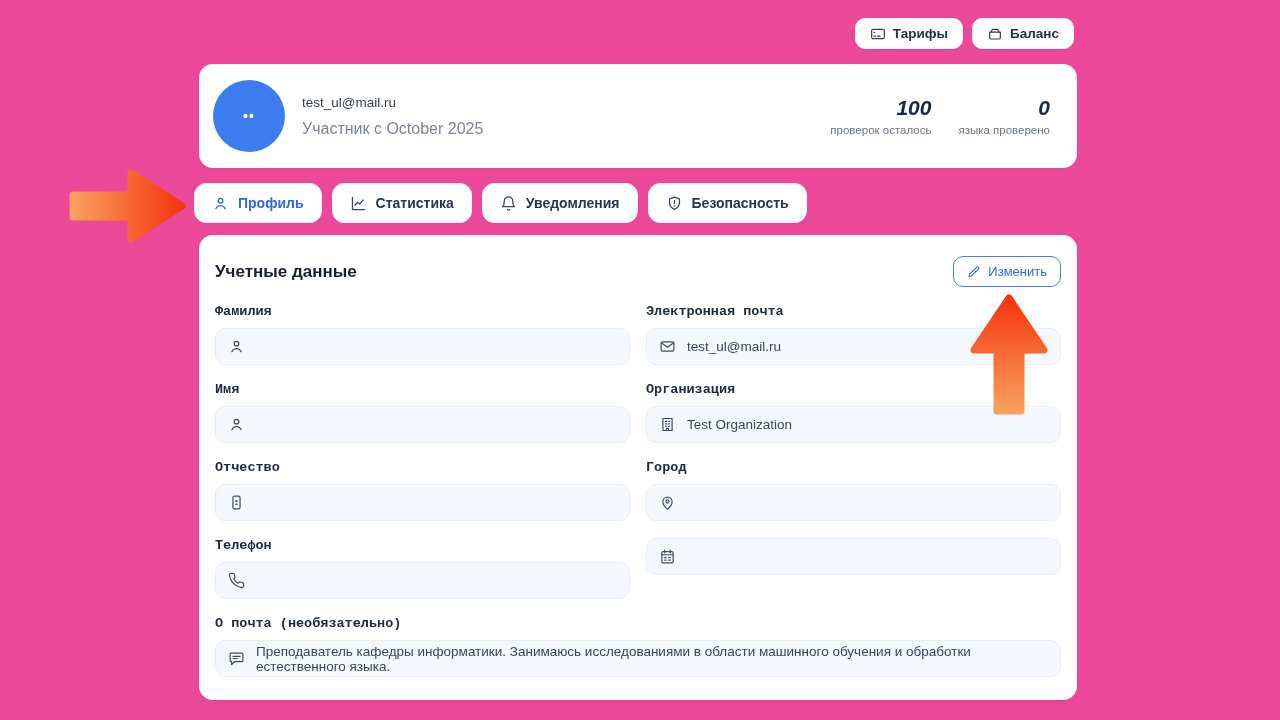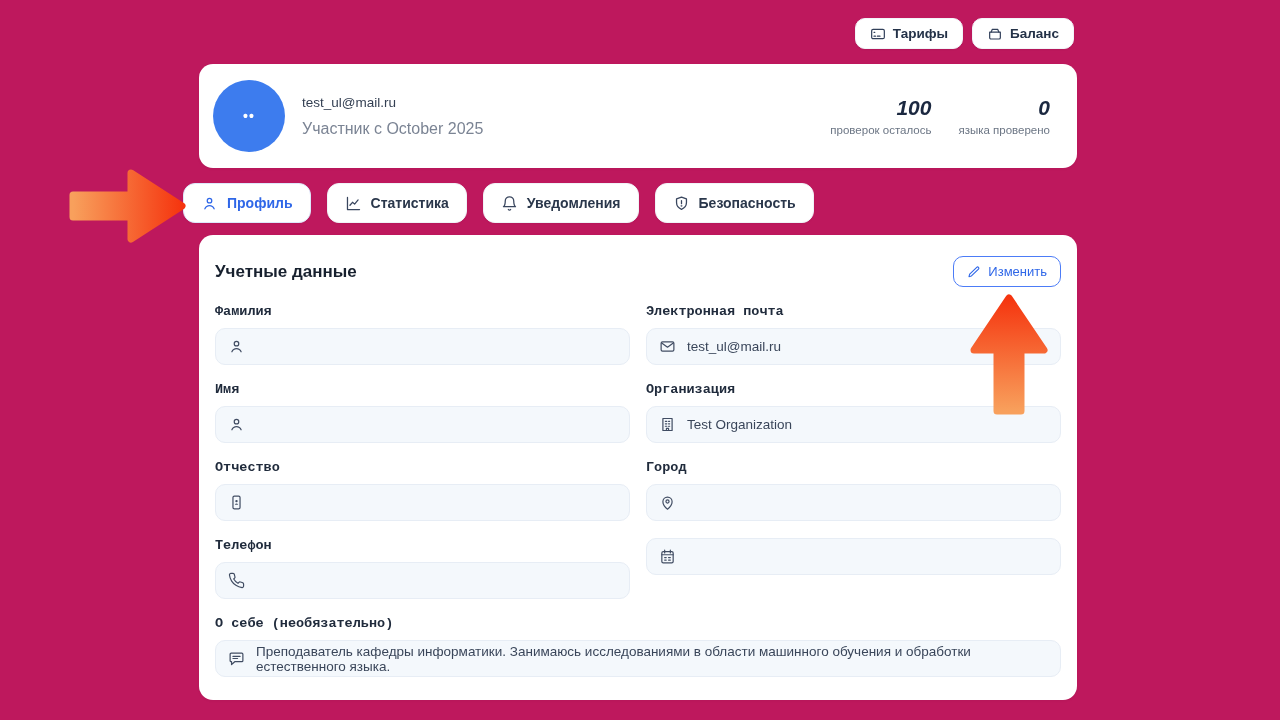--- a/index.html
+++ b/index.html
@@ -1,19 +1,19 @@
 <!DOCTYPE html>
 <html><head>
 <meta charset="utf-8">
 <style>
   * { margin:0; padding:0; box-sizing:border-box; }
   html,body { background:#e9eef4; }
   .stage {
     position:relative; width:1280px; height:720px; overflow:hidden;
-    background:#be185d;
+    background:#ec4899;
     font-family:"Liberation Sans", sans-serif;
     color:#1e2a3b;
   }
   svg { display:block; flex:none; }
 
   
   .topbar { position:absolute; top:18px; right:206px; display:flex; gap:9px; }
   .top-btn {
     display:flex; align-items:center; gap:7px; height:31px; padding:0 14px;
     background:#fff; border:1px solid #f2f5f9; border-radius:10px;
@@ -35,21 +35,21 @@
   }
   .profile-info { margin-left:17px; }
   .profile-email { font-size:13.5px; color:#333f52; }
   .profile-since { margin-top:10px; font-size:16px; color:#7b8494; }
   .stats { margin-left:auto; display:flex; gap:27px; }
   .stat { text-align:right; }
   .stat-value { font-size:21px; font-weight:700; color:#1b2840; line-height:1.1;font-style:italic; }
   .stat-label { margin-top:4px; font-size:11.5px; color:#6b7584; }
 
   
-  .tabs { position:absolute; left:183px; top:183px; display:flex; gap:16px; }
+  .tabs { position:absolute; left:194px; top:183px; display:flex; gap:10px; }
   .tab {
     height:40px; display:flex; align-items:center; gap:9px; padding:0 17px;
     background:#fff; border:1px solid #f0f3f7; border-radius:12px;
     font-size:14px; font-weight:700; color:#2a374b; cursor:pointer;
     box-shadow:0 1px 2px rgba(16,24,40,.04);
   }
   .tab svg { color:#39465e; }
   .tab.active { color:#2f67e8; border-color:#dde8fb; }
   .tab.active svg { color:#2f67e8; }
 
@@ -278,21 +278,21 @@
                 <rect x="4" y="5" width="16" height="16" rx="2"></rect>
                 <path d="M8 3v4M16 3v4M4 9.5h16"></path>
                 <path d="M8 13.5h2.2M13.5 13.5h2.5M8 17h2.2M13.5 17h2.5"></path>
               </svg>
           </span>
           <span></span>
         </div>
       </div>
 
       <div class="fgroup span2">
-        <span class="fgroup-label">О себе (необязательно)</span>
+        <span class="fgroup-label">О почта (необязательно)</span>
         <div class="fld">
           <span>
             <svg width="17" height="17" viewBox="0 0 24 24" fill="none" stroke="currentColor" stroke-width="1.7" stroke-linecap="round" stroke-linejoin="round">
                 <path d="M4.5 4.5h15A1.5 1.5 0 0 1 21 6v9a1.5 1.5 0 0 1-1.5 1.5H9.5L5 20.5v-4H4.5A1.5 1.5 0 0 1 3 15V6a1.5 1.5 0 0 1 1.5-1.5z"></path>
                 <path d="M7 9h10M7 12h6.5"></path>
               </svg>
           </span>
           <span>Преподаватель кафедры информатики. Занимаюсь исследованиями в области машинного обучения и обработки естественного языка.</span>
         </div>
       </div>

